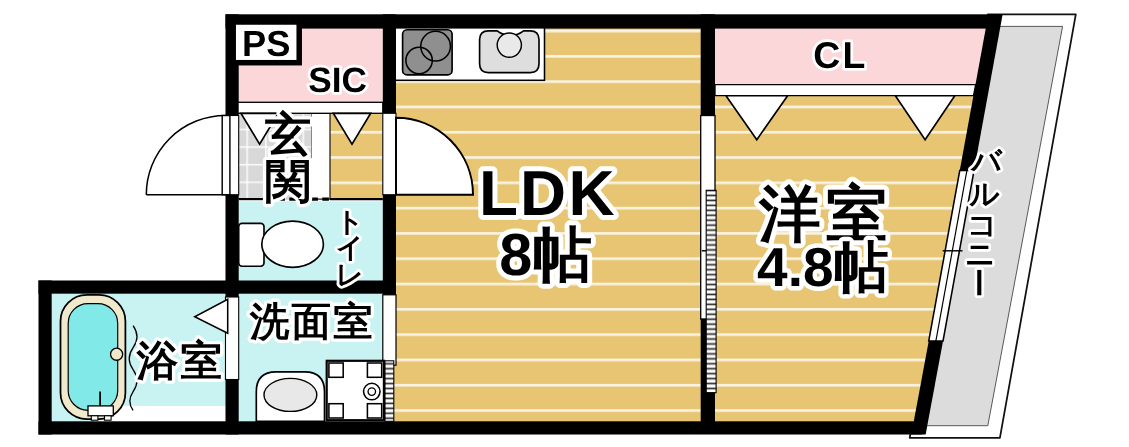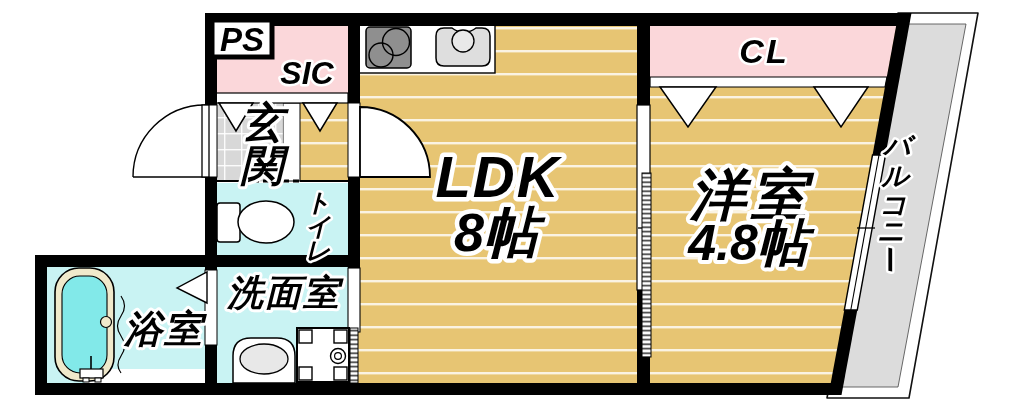--- a/index.html
+++ b/index.html
@@ -1,16 +1,16 @@
 <!DOCTYPE html>
 <html><head>
 <meta charset="utf-8">
 <style>
   html,body{margin:0;padding:0;background:#ffffff;}
-  .stage{position:relative;width:1026px;height:406px;background:#fff;overflow:hidden;font-style:italic;}
+  .stage{position:relative;width:1026px;height:406px;background:#fff;overflow:hidden;}
   svg{display:block;}
   text{
     font-family:"Liberation Sans","DejaVu Sans",sans-serif;
     font-weight:bold;
     fill:#000;
     text-anchor:middle;
     dominant-baseline:central;
     paint-order:stroke fill;
     stroke:#fff;
     stroke-linejoin:round;

